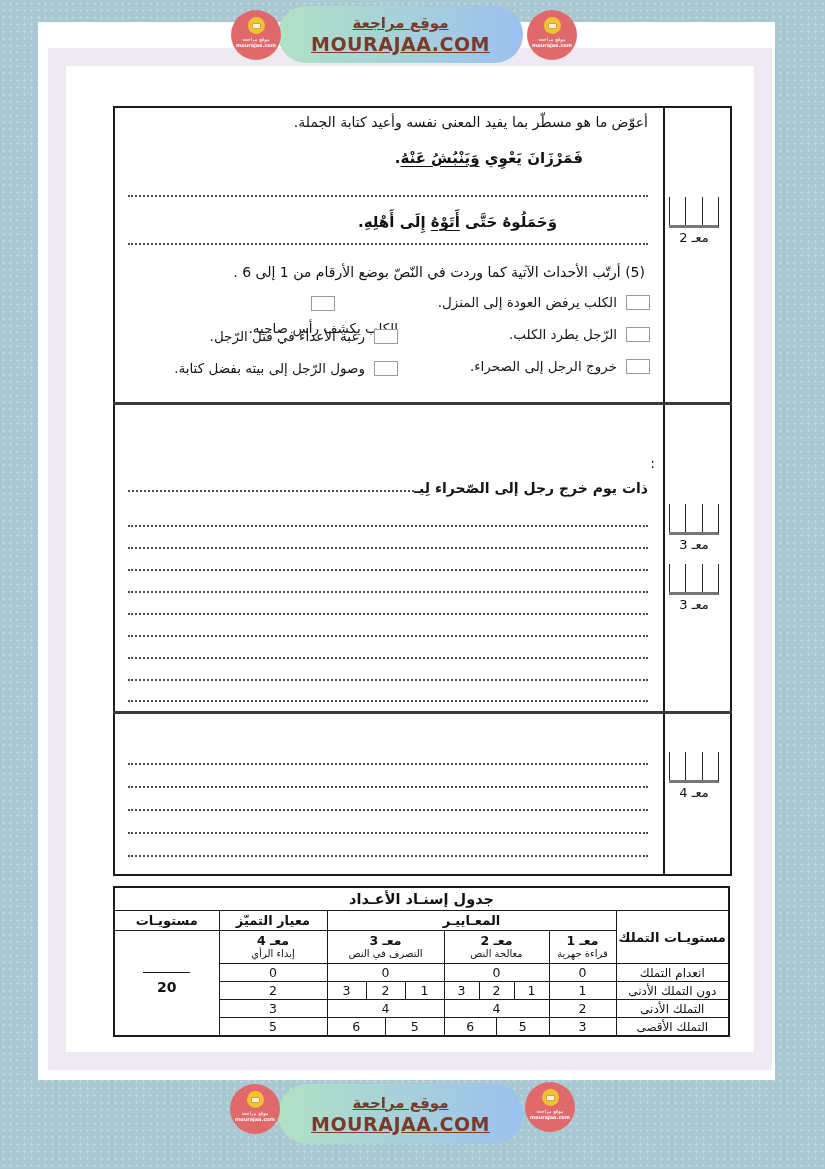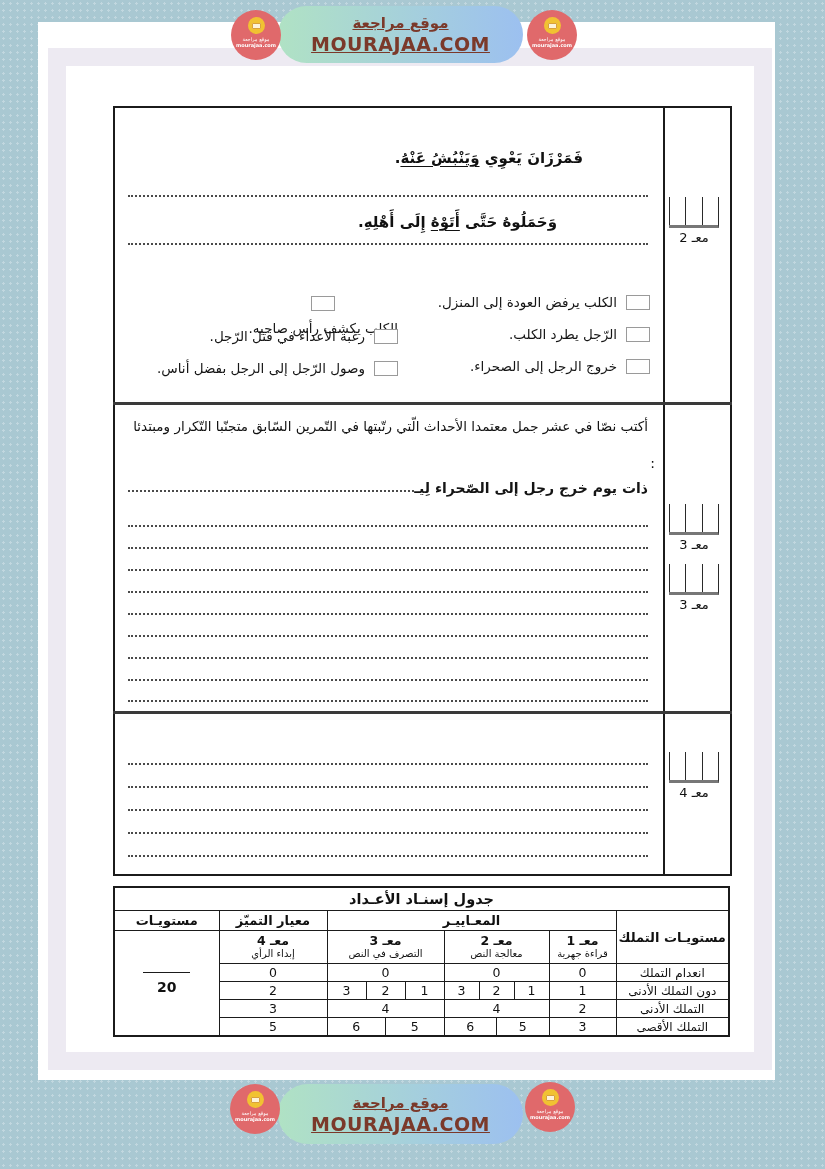--- a/index.html
+++ b/index.html
@@ -95,38 +95,42 @@
       </span>
     <span class="t1">موقع مراجعة</span>
     <span class="t2">mourajaa.com</span>
   </div>
 
   <div class="exam-box"></div>
   <div class="score-divider"></div>
   <div class="section-sep" style="top:402px;"></div>
   <div class="section-sep" style="top:711px;"></div>
 
+  <div class="t instr" style="top:114px;right:177px;">أعوّض ما هو مسطّر بما يفيد المعنى نفسه وأعيد كتابة الجملة.</div>
   <div class="t sent" style="top:149px;right:242px;">
     <span>فَمَرْزَانَ يَعْوِي </span><span class="u">وَيَنْبُشُ عَنْهُ</span><span>.</span>
   </div>
   <div class="dotline" style="top:195px;"></div>
   <div class="t sent" style="top:213px;right:268px;">
     <span>وَحَمَلُوهُ حَتَّى </span><span class="u">أَتَوْهُ</span><span> إِلَى أَهْلِهِ.</span>
   </div>
   <div class="dotline" style="top:243px;"></div>
 
   <div class="score" style="left:669px;top:197px;">
     <div class="comb">
         <span></span>
         <span></span>
         <span></span>
       </div>
     <div class="lbl">معـ 2</div>
   </div>
 
+  <div class="t instr" style="top:264px;right:180px;">
+    <span>(5)</span>&nbsp;<span>أرتّب الأحداث الآتية كما وردت في النّصّ بوضع الأرقام من 1 إلى 6 .</span>
+  </div>
 
   <div class="order-item" style="top:294px;right:175px;">
     <span class="abox"></span>
     <span>الكلب يرفض العودة إلى المنزل.</span>
   </div>
   <div class="order-item" style="top:326px;right:175px;">
     <span class="abox"></span>
     <span>الرّجل يطرد الكلب.</span>
   </div>
   <div class="order-item" style="top:358px;right:175px;">
@@ -136,24 +140,23 @@
   <div class="order-item" style="top:296px;right:427px;flex-direction:column;">
     <span class="abox"></span>
     <span>الكلب يكشف رأس صاحبه.</span>
   </div>
   <div class="order-item" style="top:328px;right:427px;">
     <span class="abox"></span>
     <span>رغبة الأعداء في قتل الرّجل.</span>
   </div>
   <div class="order-item" style="top:360px;right:427px;">
     <span class="abox"></span>
-    <span>وصول الرّجل إلى الرجل بفضل أناس.</span>
-  </div>
-
-  <div class="t instr" style="top:418px;right:177px;font-size:13.5px;">أكتب نصّا في عشر جمل معتمدا الأحداث الّتي رتّبتها في التّمرين السّابق متجنّبا التّكرار ومبتدئا</div>
+    <span>وصول الرّجل إلى بيته بفضل كتابة.</span>
+  </div>
+
   <div class="t instr" style="top:455px;right:170px;">:</div>
   <div class="starter" style="top:480px;">
     <span class="txt">ذات يوم خرج رجل إلى الصّحراء لِيـ</span>
     <span class="dots"></span>
   </div>
   <div class="dotline" style="top:525px;"></div>
   <div class="dotline" style="top:547px;"></div>
   <div class="dotline" style="top:569px;"></div>
   <div class="dotline" style="top:591px;"></div>
   <div class="dotline" style="top:613px;"></div>

